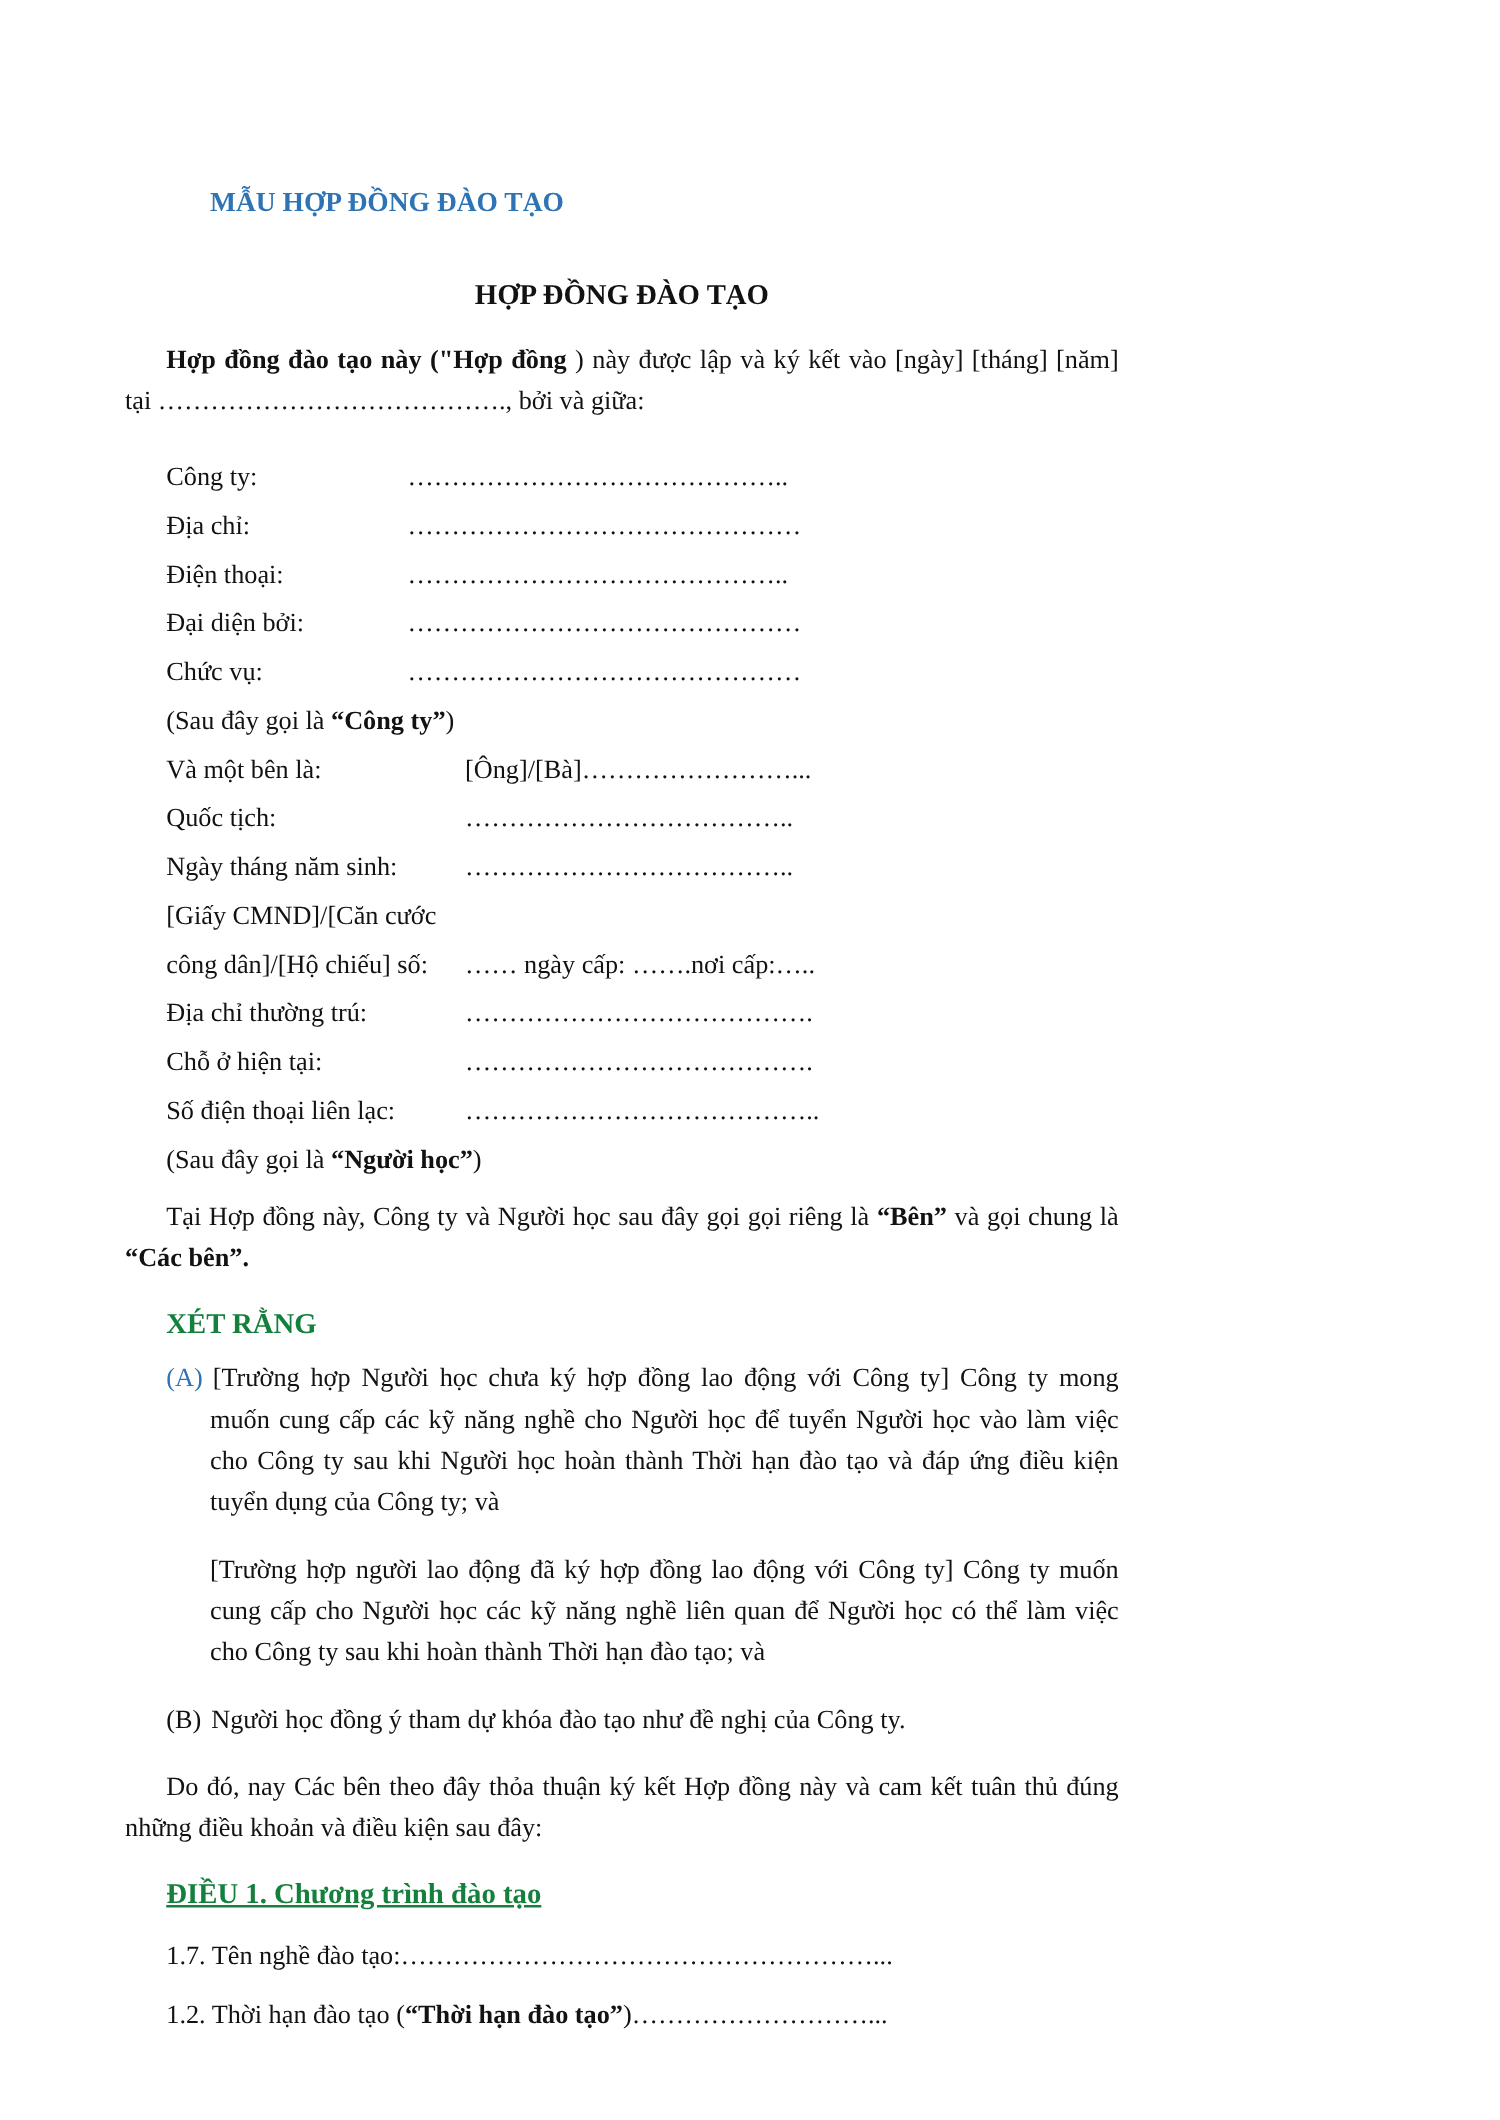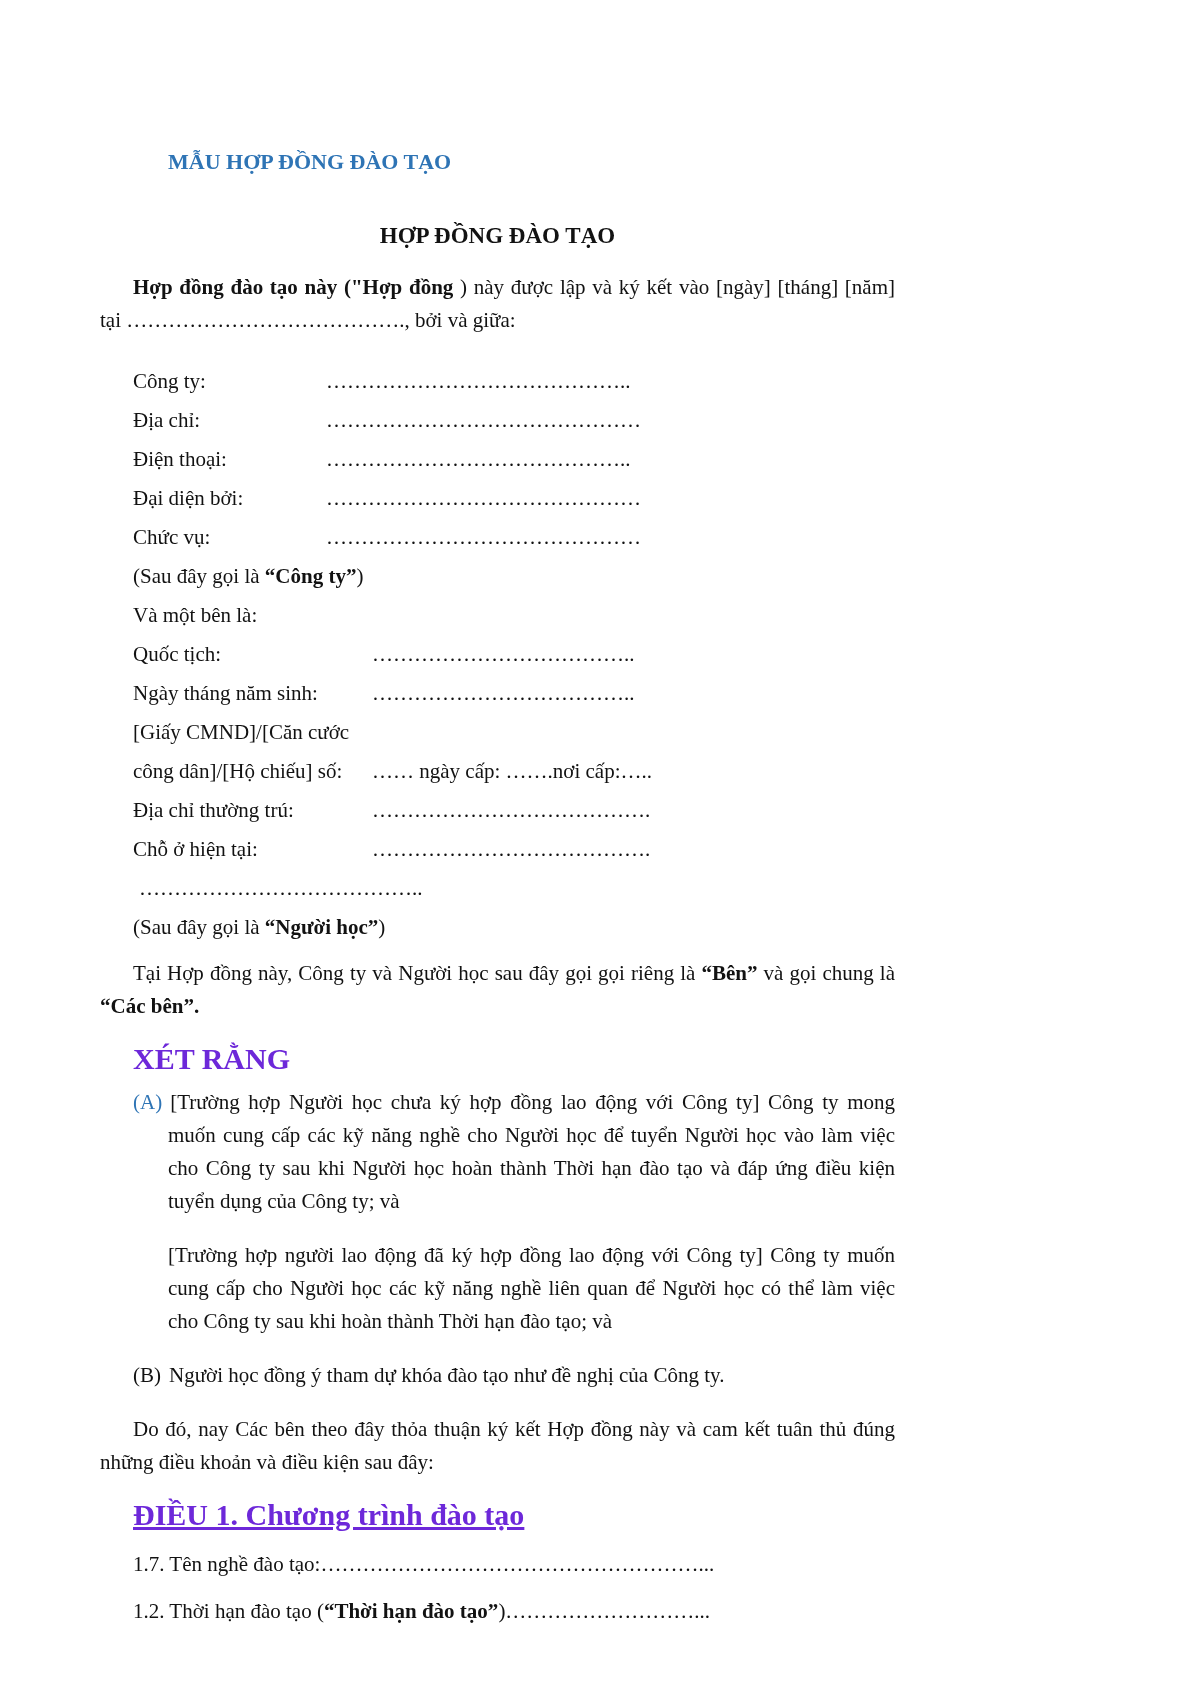--- a/index.html
+++ b/index.html
@@ -24,21 +24,21 @@
   .field-row{
     padding-left:33px;line-height:39px;display:flex;flex-wrap:nowrap;
     white-space:nowrap;
   }
   .field-label{flex:0 0 auto;min-width:187px;}
   .person .field-label{min-width:233px;}
   .field-value{flex:0 0 auto;padding-left:6px;}
   .alias-row{padding-left:33px;line-height:39px;}
   .parties{margin-top:10px;}
   .h-blue{
-    color:#6d28d9;font-weight:bold;font-size:30px;line-height:30px;
+    color:#15803d;font-weight:bold;font-size:23px;line-height:30px;
     padding-left:33px;
   }
   .recitals-heading{margin-top:14px;}
   .list-par{
     text-align:justify;line-height:33px;
     padding-left:68px;text-indent:-35px;
   }
   .recital-a{margin-top:12px;}
   .recital-a2{
     text-align:justify;line-height:33px;padding-left:68px;margin-top:8px;
@@ -84,20 +84,21 @@
     <div class="field-row">
       <span class="field-label">Chức vụ:</span>
       <span class="field-value">………………………………………</span>
     </div>
     <div class="alias-row"><span>(Sau đây gọi là </span><span class="seg-b">“Công ty”</span><span>)</span></div>
   </div>
 
   <div class="person">
     <div class="field-row">
       <span class="field-label">Và một bên là:</span>
+      <span class="field-value">[Ông]/[Bà]……………………...</span>
     </div>
     <div class="field-row">
       <span class="field-label">Quốc tịch:</span>
       <span class="field-value">………………………………..</span>
     </div>
     <div class="field-row">
       <span class="field-label">Ngày tháng năm sinh:</span>
       <span class="field-value">………………………………..</span>
     </div>
     <div class="field-row">
@@ -110,20 +111,21 @@
     </div>
     <div class="field-row">
       <span class="field-label">Địa chỉ thường trú:</span>
       <span class="field-value">………………………………….</span>
     </div>
     <div class="field-row">
       <span class="field-label">Chỗ ở hiện tại:</span>
       <span class="field-value">………………………………….</span>
     </div>
     <div class="field-row">
+      <span class="field-label">Số điện thoại liên lạc:</span>
       <span class="field-value">…………………………………..</span>
     </div>
     <div class="alias-row"><span>(Sau đây gọi là </span><span class="seg-b">“Người học”</span><span>)</span></div>
   </div>
 
   <p class="para parties"><span>Tại Hợp đồng này, Công ty và Người học sau đây gọi gọi riêng là </span><span class="seg-b">“Bên”</span><span> và gọi chung là </span><span class="seg-b">“Các bên”.</span></p>
 
   <div class="h-blue recitals-heading">XÉT RẰNG</div>
 
   <p class="list-par recital-a"><span class="marker marker-blue">(A)</span><span>[Trường hợp Người học chưa ký hợp đồng lao động với Công ty] Công ty mong muốn cung cấp các kỹ năng nghề cho Người học để tuyển Người học vào làm việc cho Công ty sau khi Người học hoàn thành Thời hạn đào tạo và đáp ứng điều kiện tuyển dụng của Công ty; và</span></p>

